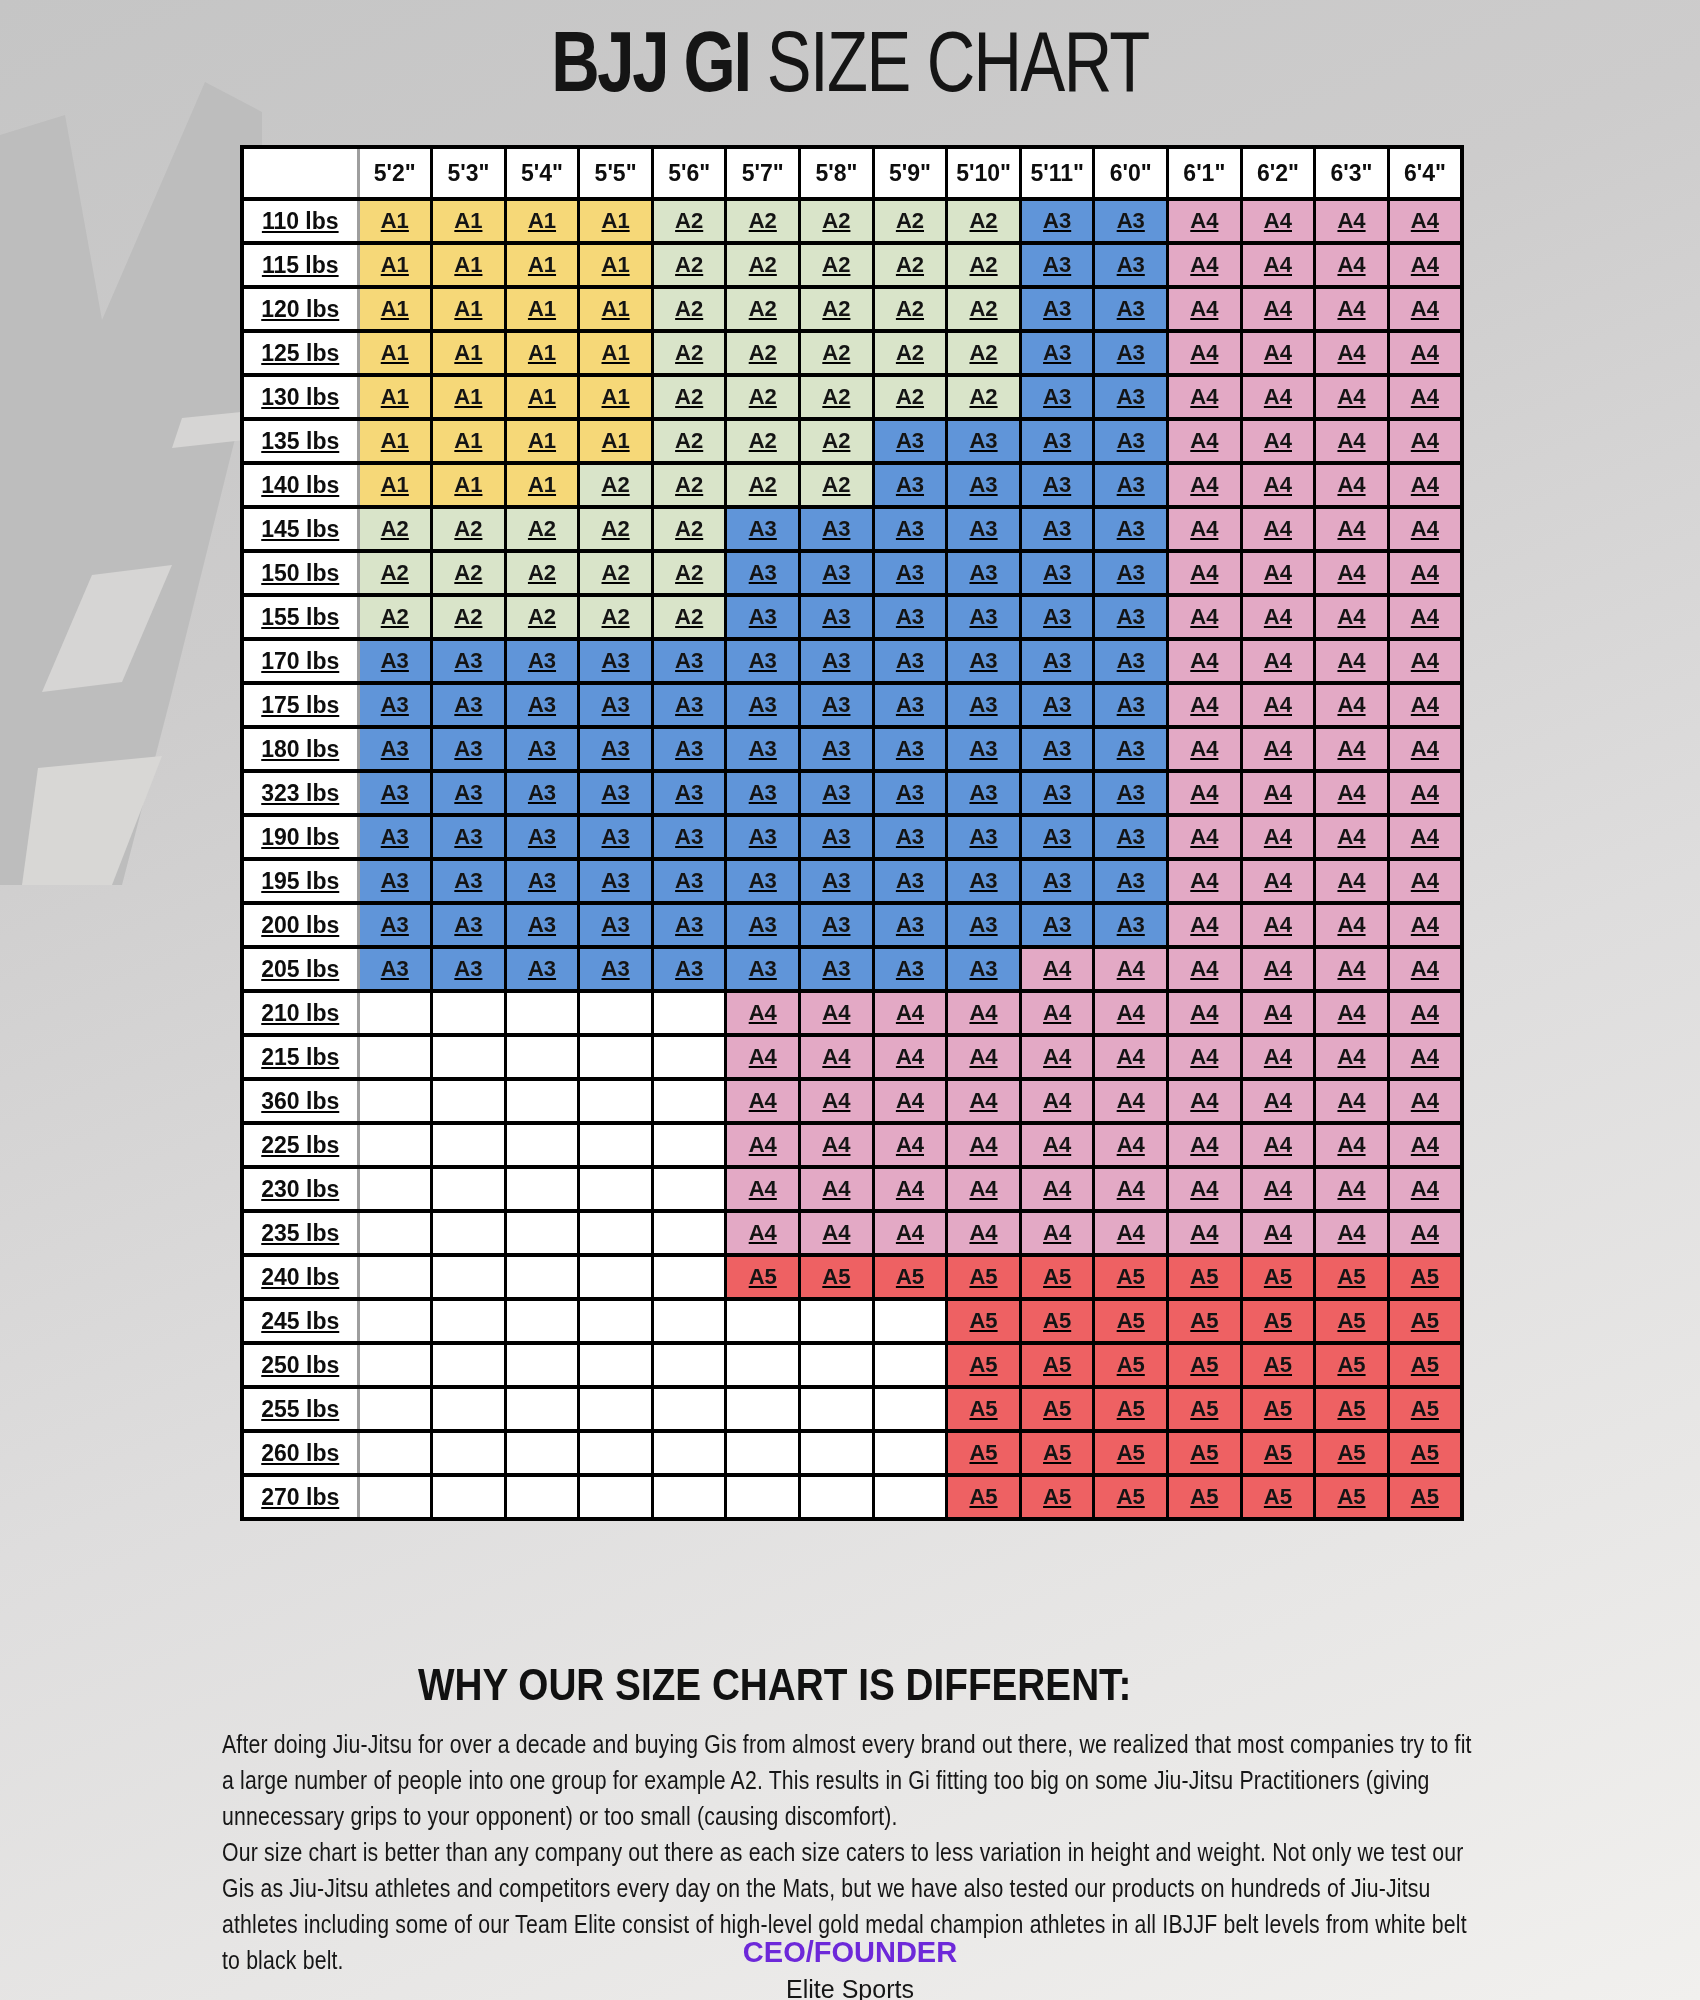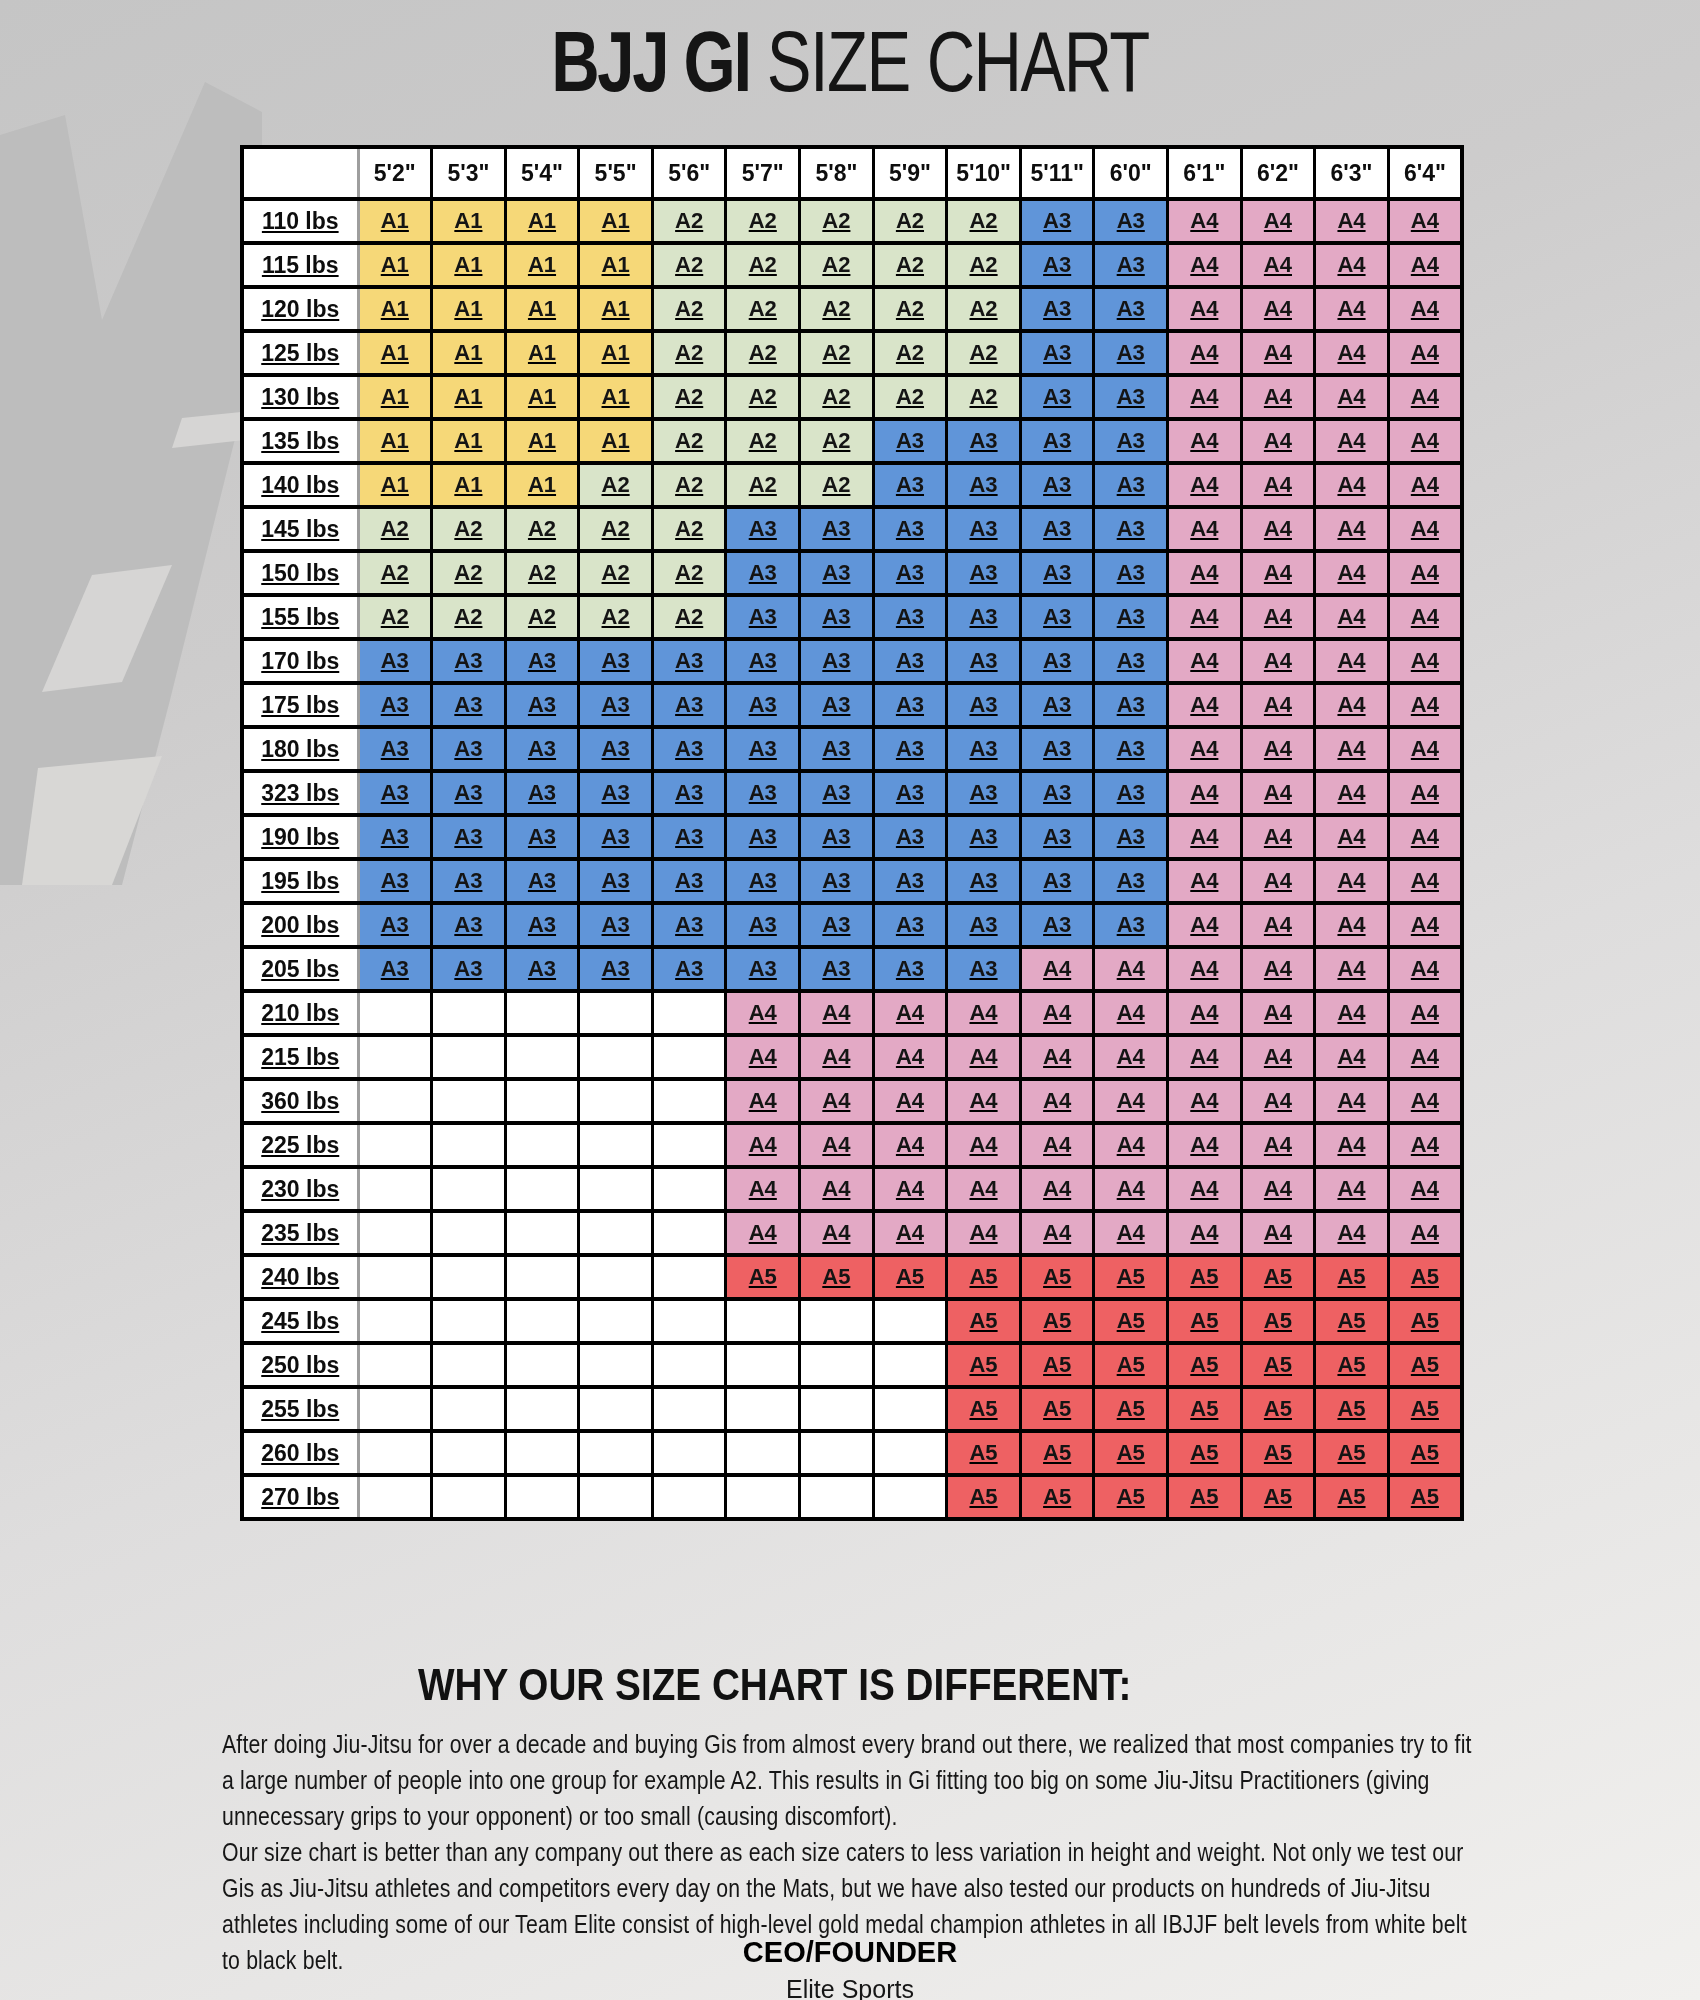--- a/index.html
+++ b/index.html
@@ -37,21 +37,21 @@
     font-size:44px;font-weight:bold;color:#111;
     transform:scaleX(0.88);transform-origin:center left;letter-spacing:0px;
   }
   .why-paragraphs{
     width:1477px;transform:scaleX(0.85);transform-origin:top left;
   }
   .why-paragraphs p{
     margin:0;font-size:25px;line-height:36px;color:#161616;letter-spacing:0.2px;
   }
   .chart-footer{position:absolute;left:0;top:1936px;width:1700px;text-align:center;z-index:2;}
-  .footer-role{font-size:29px;font-weight:bold;color:#000000;margin:0;}
+  .footer-role{font-size:29px;font-weight:bold;color:#6d28d9;margin:0;}
   .footer-company{font-size:25px;font-weight:normal;color:#161616;margin:6px 0 0 0;}
 </style>
 </head>
 <body>
 
 <svg class="watermark" width="1700" height="2000" viewBox="0 0 1700 2000" aria-hidden="true">
   <polygon fill="#bdbdbd" points="0,135 65,115 102,320 205,82 262,112 262,330 170,700 122,885 0,885"></polygon>
   <polygon fill="#d6d5d4" points="182,418 262,410 262,438 172,448"></polygon>
   <polygon fill="#d6d5d4" points="92,575 172,565 122,682 42,692"></polygon>
   <polygon fill="#d8d7d5" points="38,768 162,756 112,885 22,885"></polygon>

